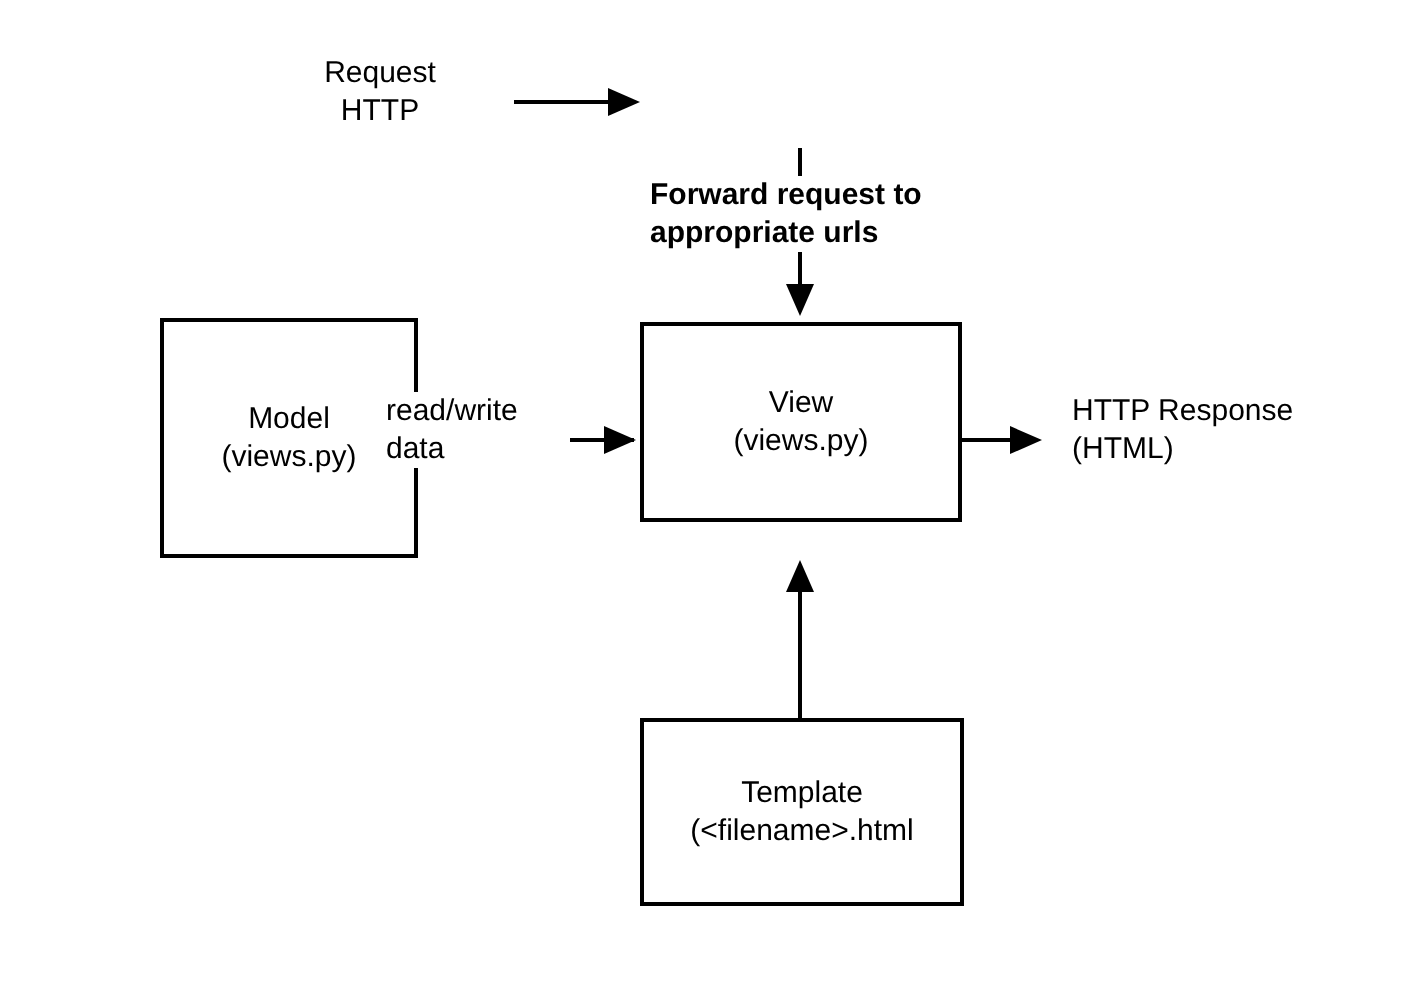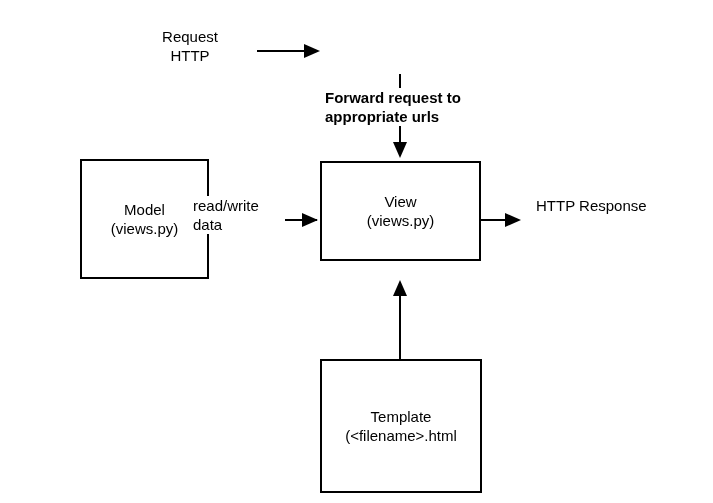--- a/index.html
+++ b/index.html
@@ -27,21 +27,21 @@
     justify-content: center;
     text-align: center;
     font-size: 15px;
     line-height: 19px;
     z-index: 2;
   }
   .node span { display: block; white-space: nowrap; }
   .box-urls     { left: 320px; top: 20px;  width: 162px; height: 54px;  }
   .box-view     { left: 320px; top: 161px; width: 161px; height: 100px; }
   .box-model    { left: 32px;  top: 159px; width: 129px; height: 120px; margin-left: 48px; }
-  .box-template { left: 320px; top: 359px; width: 162px; height: 134px; }
+  .box-template { left: 320px; top: 359px; width: 162px; height: 94px; }
 
   .line { position: absolute; background: var(--ink); z-index: 1; }
   .arr  { position: absolute; width: 0; height: 0; z-index: 1; }
   .arr-right { border-top: 7px solid transparent; border-bottom: 7px solid transparent; border-left: 16px solid var(--ink); }
   .arr-left  { border-top: 7px solid transparent; border-bottom: 7px solid transparent; border-right: 16px solid var(--ink); }
   .arr-down  { border-left: 7px solid transparent; border-right: 7px solid transparent; border-top: 16px solid var(--ink); }
   .arr-up    { border-left: 7px solid transparent; border-right: 7px solid transparent; border-bottom: 16px solid var(--ink); }
 
   .lbl {
     position: absolute;
@@ -115,15 +115,16 @@
     <span>appropriate urls</span>
   </div>
 
   <div class="lbl lbl-read-write">
     <span>read/write</span>
     <span>data</span>
   </div>
 
   <div class="lbl lbl-http-response">
     <span>HTTP Response</span>
+    <span>(HTML)</span>
   </div>
 
 </div>
 
 </body></html>

